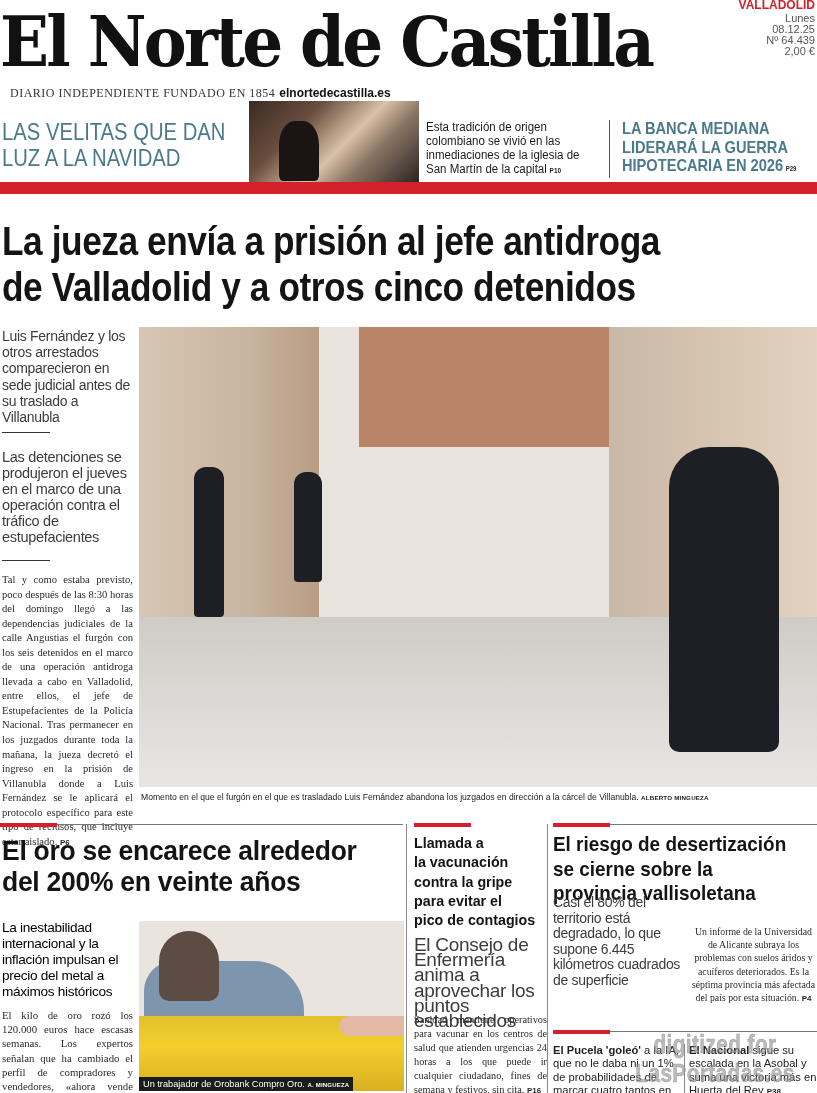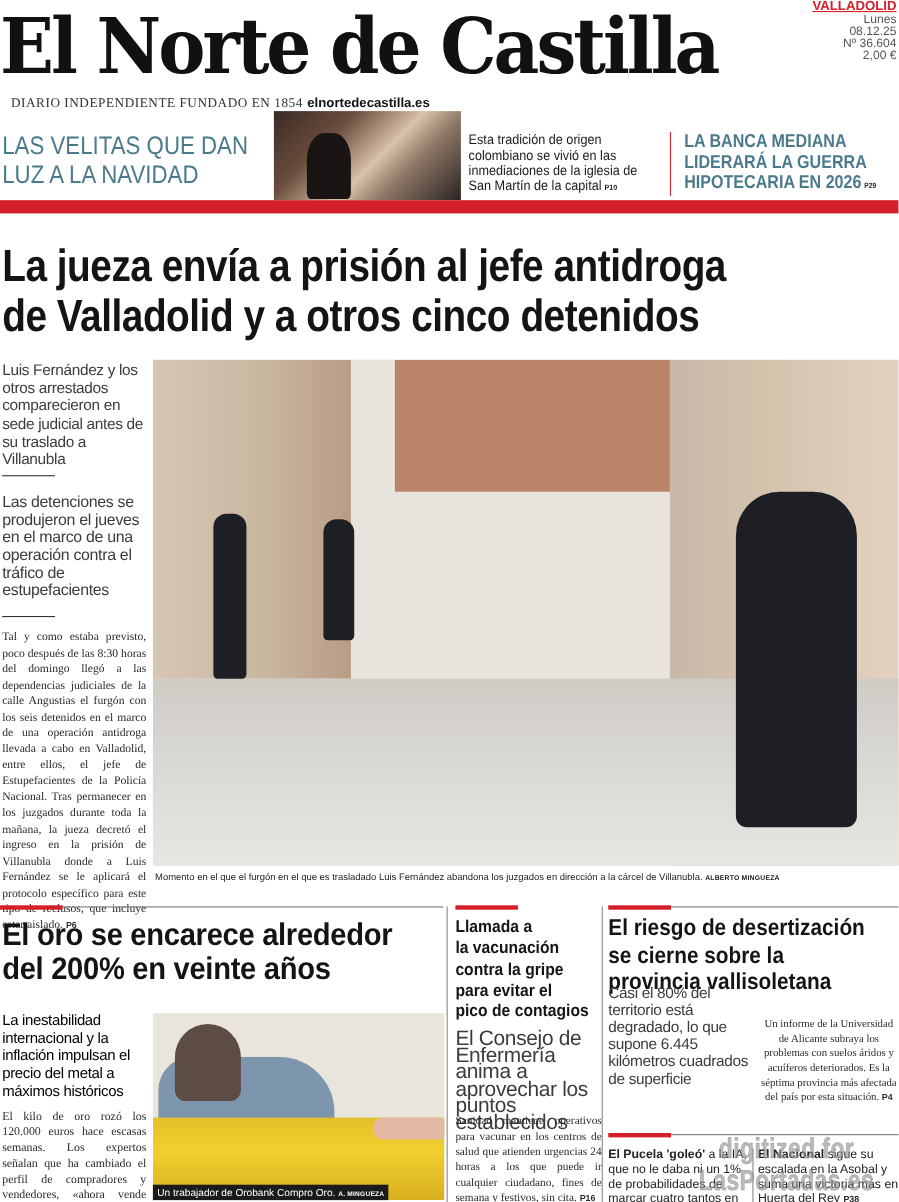--- a/index.html
+++ b/index.html
@@ -3,21 +3,21 @@
 <meta charset="utf-8">
 <style>
   * { box-sizing: border-box; margin: 0; padding: 0; }
   html, body { width: 817px; height: 1093px; background: #fff; overflow: hidden; }
   body { position: relative; font-family: "Liberation Sans", sans-serif; color: #1a1a1a; }
   .abs { position: absolute; }
 
   
   .masthead { left: 0; top: 0; width: 700px; height: 84px; font-family: "DejaVu Serif", serif; font-weight: bold; font-size: 70px; letter-spacing: -3px; line-height: 84px; color: #111; transform: scaleX(0.92); transform-origin: left center; white-space: nowrap; }
   .edition { right: 2px; top: 0; text-align: right; font-size: 11px; line-height: 11px; color: #555; }
-  .edition .city { color: #d3202a; font-weight: bold; font-size: 12px; margin-bottom: 2px; text-decoration: underline; }
+  .edition .city { color: #d3202a; font-weight: bold; font-size: 12px; margin-bottom: 2px; }
   .tagline { left: 2px; top: 86px; font-family: "Liberation Serif", serif; font-size: 12px; letter-spacing: 0.5px; color: #333; margin-left: 8px; }
   .tagline b { font-family: "Liberation Sans", sans-serif; font-weight: bold; letter-spacing: 0; color: #111; margin-left: 4px; }
 
   
   .promo-left { left: 2px; top: 119px; width: 245px; font-family: "Liberation Sans Narrow", "Liberation Sans", sans-serif; font-size: 23px; line-height: 26px; color: #4a7a8c; font-weight: 500; transform: scaleX(0.88); transform-origin: left top; white-space: nowrap; }
   .promo-photo { left: 249px; top: 101px; width: 170px; height: 81px; background: linear-gradient(135deg, #3a2a24 0%, #6b4e3e 30%, #d8c2a8 55%, #8d7766 70%, #2b2422 100%); }
   .promo-photo .face { position:absolute; left: 30px; top: 20px; width: 40px; height: 60px; border-radius: 40% 40% 10% 10%; background: #1a1514; }
   .promo-mid { left: 426px; top: 120px; width: 180px; font-size: 12.5px; line-height: 14px; color: #1a1a1a; transform: scaleX(0.92); transform-origin: left top; }
   .pref { font-size: 7px; font-weight: bold; margin-left: 3px; }
   .promo-vline { left: 609px; top: 120px; width: 1px; height: 58px; background: #d3202a; }
@@ -84,21 +84,21 @@
   .watermark { left: 610px; top: 1030px; width: 210px; font-size: 26px; line-height: 29px; font-weight: bold; color: rgba(150,150,150,0.65); text-align: center; transform: scaleX(0.8); transform-origin: center top; white-space: nowrap; letter-spacing: 0.5px; -webkit-text-stroke: 0.5px rgba(120,120,120,0.6); }
 </style>
 </head>
 <body>
 
 <div class="abs masthead">El Norte de Castilla</div>
 <div class="abs edition">
   <div class="city">VALLADOLID</div>
   <div>Lunes</div>
   <div>08.12.25</div>
-  <div>Nº 36.604</div>
+  <div>Nº 64.439</div>
   <div>2,00 €</div>
 </div>
 <div class="abs tagline">
   <span>DIARIO INDEPENDIENTE FUNDADO EN 1854</span><b>elnortedecastilla.es</b>
 </div>
 
 <div class="abs promo-left">
   <div>LAS VELITAS QUE DAN</div>
   <div>LUZ A LA NAVIDAD</div>
 </div>

